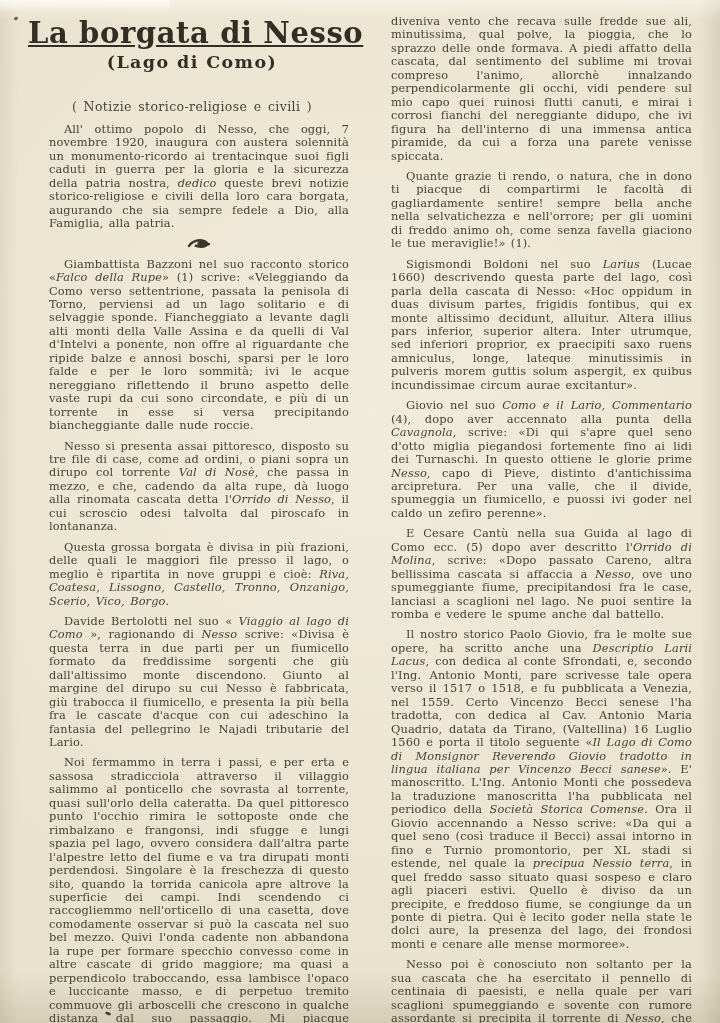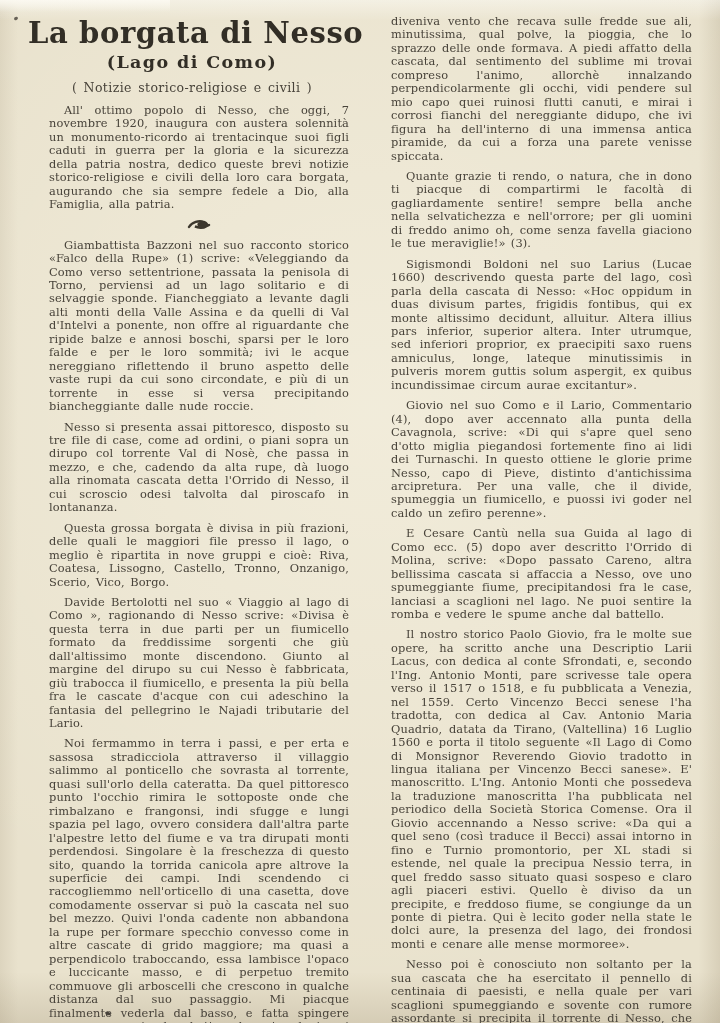--- a/index.html
+++ b/index.html
@@ -27,46 +27,47 @@
   .col{position:absolute;}
   .col-left{left:42px;top:12px;width:314px;}
   .col-right{left:384px;top:8px;width:315px;}
   .hdr{margin-left:-14px;}
   .title{
     margin:4px 0 0 0;
     font-size:29px;font-weight:bold;
     text-align:right;white-space:nowrap;
     letter-spacing:.6px;
     color:var(--title-ink,#322e26);
+    text-decoration:underline;
   }
   .sub1{
     margin-top:2px;
     font-size:17.5px;font-weight:bold;
     text-align:center;letter-spacing:1.4px;
     color:var(--title-ink,#322e26);
   }
   .sub2{
-    margin-top:8px;
+    margin-top:27px;
     font-size:12.5px;
     text-align:center;letter-spacing:.4px;word-spacing:2px;
     color:var(--ink,#48433a);
   }
   .paras{margin-top:9px;}
   .col-right .paras{margin-top:0;}
   .para{
     margin:7px;
     font-size:11.4px;
     line-height:13.45px;
     text-align:justify;
     text-indent:15px;
     word-spacing:1.6px;
     letter-spacing:.12px;
   }
   .para.noindent{text-indent:0;}
-  .it{}
+  .it{font-style:italic;}
   .ornament{
     text-align:center;
     height:13px;
     margin:4px 0 5px 0;
     line-height:10px;
   }
   .ornament svg{display:inline-block;vertical-align:middle;}
   .speck{
     position:absolute;background:#46413a;border-radius:50%;
     pointer-events:none;
@@ -96,21 +97,21 @@
         <p class="para"><span>Nesso si presenta assai pittoresco, disposto su tre file di case, come ad ordini, o piani sopra un dirupo col torrente </span><span class="it">Val di Nosè</span><span>, che passa in mezzo, e che, cadendo da alta rupe, dà luogo alla rinomata cascata detta l'</span><span class="it">Orrido di Nesso</span><span>, il cui scroscio odesi talvolta dal piroscafo in lontananza.</span></p>
         <p class="para"><span>Questa grossa borgata è divisa in più frazioni, delle quali le maggiori file presso il lago, o meglio è ripartita in nove gruppi e cioè: </span><span class="it">Riva, Coatesa, Lissogno, Castello, Tronno, Onzanigo, Scerio, Vico, Borgo</span><span>.</span></p>
         <p class="para"><span>Davide Bertolotti nel suo « </span><span class="it">Viaggio al lago di Como</span><span> », ragionando di </span><span class="it">Nesso</span><span> scrive: «Divisa è questa terra in due parti per un fiumicello formato da freddissime sorgenti che giù dall'altissimo monte discendono. Giunto al margine del dirupo su cui Nesso è fabbricata, giù trabocca il fiumicello, e presenta la più bella fra le cascate d'acque con cui adeschino la fantasia del pellegrino le Najadi tributarie del Lario.</span></p>
         <p class="para"><span>Noi fermammo in terra i passi, e per erta e sassosa stradicciola attraverso il villaggio salimmo al ponticello che sovrasta al torrente, quasi sull'orlo della cateratta. Da quel pittoresco punto l'occhio rimira le sottoposte onde che rimbalzano e frangonsi, indi sfugge e lungi spazia pel lago, ovvero considera dall'altra parte l'alpestre letto del fiume e va tra dirupati monti perdendosi. Singolare è la freschezza di questo sito, quando la torrida canicola apre altrove la superficie dei campi. Indi scendendo ci raccogliemmo nell'orticello di una casetta, dove comodamente osservar si può la cascata nel suo bel mezzo. Quivi l'onda cadente non abbandona la rupe per formare specchio convesso come in altre cascate di grido maggiore; ma quasi a perpendicolo traboccando, essa lambisce l'opaco e luccicante masso, e di perpetuo tremito commuove gli arboscelli che crescono in qualche distanza dal suo passaggio. Mi piacque finalmente vederla dal basso, e fatta spingere una pescareccia barchetta alquanto dentro i biancheggianti flutti del torrente caduto, saltai sui macigni coperti di muschio, e sdruccievoli pel continuo sprizzo delle acque.</span></p>
       </div>
   </div>
 
   <div class="col col-right">
     <div class="paras">
         <p class="para noindent"><span>diveniva vento che recava sulle fredde sue ali, minutissima, qual polve, la pioggia, che lo sprazzo delle onde formava. A piedi affatto della cascata, dal sentimento del sublime mi trovai compreso l'animo, allorchè innalzando perpendicolarmente gli occhi, vidi pendere sul mio capo quei ruinosi flutti canuti, e mirai i corrosi fianchi del nereggiante didupo, che ivi figura ha dell'interno di una immensa antica piramide, da cui a forza una parete venisse spiccata.</span></p>
-        <p class="para"><span>Quante grazie ti rendo, o natura, che in dono ti piacque di compartirmi le facoltà di gagliardamente sentire! sempre bella anche nella selvatichezza e nell'orrore; per gli uomini di freddo animo oh, come senza favella giaciono le tue meraviglie!» (3).</span></p>
+        <p class="para"><span>Quante grazie ti rendo, o natura, che in dono ti piacque di compartirmi le facoltà di gagliardamente sentire! sempre bella anche nella selvatichezza e nell'orrore; per gli uomini di freddo animo oh, come senza favella giaciono le tue meraviglie!» (1).</span></p>
         <p class="para"><span>Sigismondi Boldoni nel suo </span><span class="it">Larius</span><span> (Lucae 1660) descrivendo questa parte del lago, così parla della cascata di Nesso: «Hoc oppidum in duas divisum partes, frigidis fontibus, qui ex monte altissimo decidunt, alluitur. Altera illius pars inferior, superior altera. Inter utrumque, sed inferiori proprior, ex praecipiti saxo ruens amniculus, longe, lateque minutissimis in pulveris morem guttis solum aspergit, ex quibus incundissimae circum aurae excitantur».</span></p>
         <p class="para"><span>Giovio nel suo </span><span class="it">Como e il Lario, Commentario</span><span> (4), dopo aver accennato alla punta della </span><span class="it">Cavagnola</span><span>, scrive: «Di qui s'apre quel seno d'otto miglia piegandosi fortemente fino ai lidi dei Turnaschi. In questo ottiene le glorie prime </span><span class="it">Nesso</span><span>, capo di Pieve, distinto d'antichissima arcipretura. Per una valle, che il divide, spumeggia un fiumicello, e puossi ivi goder nel caldo un zefiro perenne».</span></p>
         <p class="para"><span>E Cesare Cantù nella sua Guida al lago di Como ecc. (5) dopo aver descritto l'</span><span class="it">Orrido di Molina</span><span>, scrive: «Dopo passato Careno, altra bellissima cascata si affaccia a </span><span class="it">Nesso</span><span>, ove uno spumeggiante fiume, precipitandosi fra le case, lanciasi a scaglioni nel lago. Ne puoi sentire la romba e vedere le spume anche dal battello.</span></p>
         <p class="para"><span>Il nostro storico Paolo Giovio, fra le molte sue opere, ha scritto anche una </span><span class="it">Descriptio Larii Lacus</span><span>, con dedica al conte Sfrondati, e, secondo l'Ing. Antonio Monti, pare scrivesse tale opera verso il 1517 o 1518, e fu pubblicata a Venezia, nel 1559. Certo Vincenzo Becci senese l'ha tradotta, con dedica al Cav. Antonio Maria Quadrio, datata da Tirano, (Valtellina) 16 Luglio 1560 e porta il titolo seguente «</span><span class="it">Il Lago di Como di Monsignor Reverendo Giovio tradotto in lingua italiana per Vincenzo Becci sanese</span><span>». E' manoscritto. L'Ing. Antonio Monti che possedeva la traduzione manoscritta l'ha pubblicata nel periodico della </span><span class="it">Società Storica Comense</span><span>. Ora il Giovio accennando a Nesso scrive: «Da qui a quel seno (così traduce il Becci) assai intorno in fino e Turnio promontorio, per XL stadi si estende, nel quale la </span><span class="it">precipua Nessio terra</span><span>, in quel freddo sasso situato quasi sospeso e claro agli piaceri estivi. Quello è diviso da un precipite, e freddoso fiume, se congiunge da un ponte di pietra. Qui è lecito goder nella state le dolci aure, la presenza del lago, dei frondosi monti e cenare alle mense mormoree».</span></p>
         <p class="para"><span>Nesso poi è conosciuto non soltanto per la sua cascata che ha esercitato il pennello di centinaia di paesisti, e nella quale per vari scaglioni spumeggiando e sovente con rumore assordante si precipita il torrente di </span><span class="it">Nesso</span><span>, che scende dal monte </span><span class="it">S. Primo</span><span> e dall'altipiano del </span><span class="it">Tivano</span><span>, ma anche pel suo nome prettamente greco. L'egiaco nome di questo paese, osserva lo Strafforello, è la migliore attestazione che quivi si stabilì una delle famiglie greche condotte da Giulio Cesare nel comasco, la quale vi ha fatto rivivere il nome di una località consimile della patria. lontana.</span></p>
       </div>
   </div>
 
   <div class="speck speck-1"></div>
   <div class="speck speck-2"></div>

